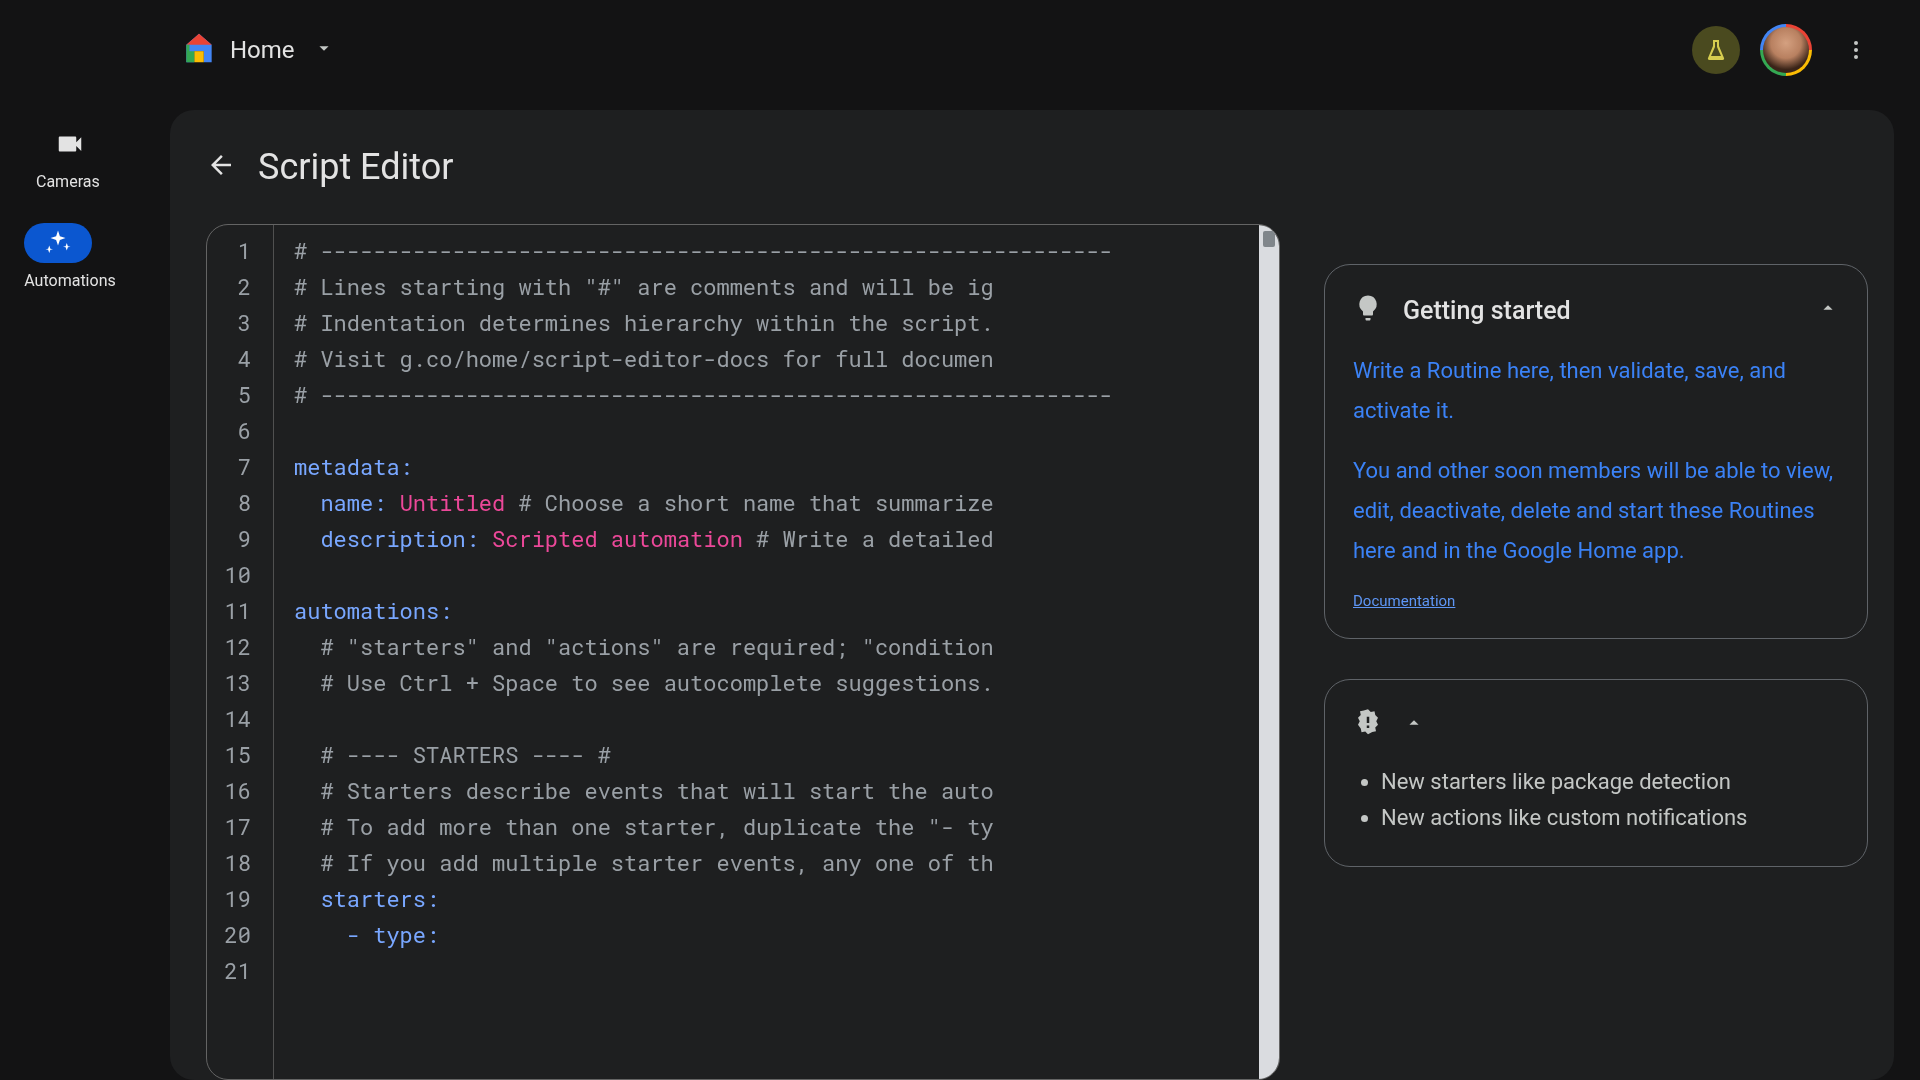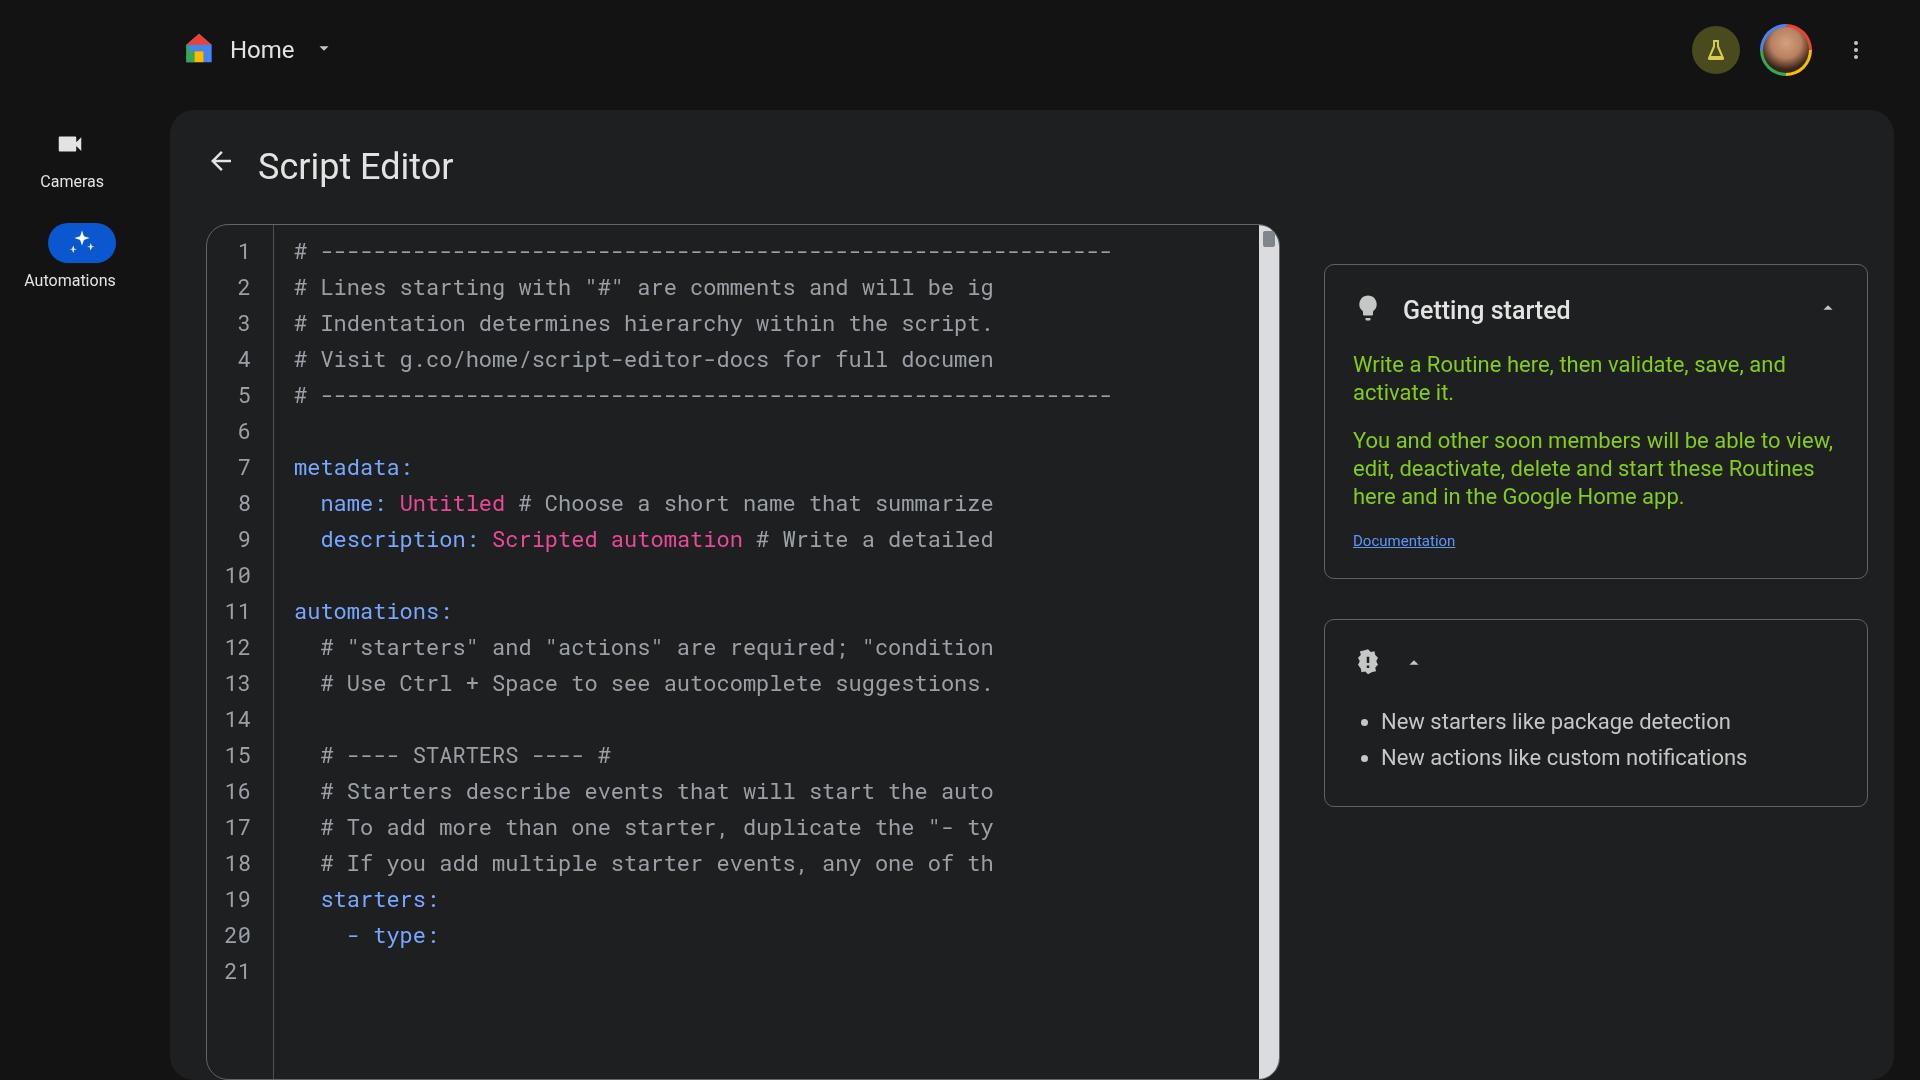--- a/index.html
+++ b/index.html
@@ -65,21 +65,21 @@
   width: 140px;
   display: flex;
   flex-direction: column;
   align-items: center;
   gap: 32px;
   padding-top: 24px;
 }
 .nav-item {
   display: flex;
   flex-direction: column;
-  align-items: flex-end;
+  align-items: flex-start;
   gap: 8px;
   cursor: pointer;
 }
 .nav-icon-wrap {
   width: 68px;
   height: 40px;
   border-radius: 20px;
   display: flex;
   align-items: center;
   justify-content: center;
@@ -96,20 +96,21 @@
   right: 26px;
   bottom: 0;
   background: #1e1f20;
   border-radius: 24px;
   padding: 36px 26px 0 36px;
   display: flex;
   gap: 44px;
 }
 .page-header {
   display: flex;
+  align-items: center;
   gap: 22px;
   margin-bottom: 36px;
 }
 .back-arrow svg { width: 30px; height: 30px; fill: #e3e3e3; cursor: pointer; }
 .page-title { font-size: 36px; font-weight: 400; color: #e3e3e3; }
 
 .left-col { flex: 1; min-width: 0; display: flex; flex-direction: column; }
 
 .editor-wrap {
   position: relative;
@@ -168,33 +169,33 @@
 
 .right-col {
   width: 544px;
   display: flex;
   flex-direction: column;
   gap: 40px;
   padding-top: 118px;
 }
 .card {
   border: 1px solid #5f6368;
-  border-radius: 10px;
+  border-radius: 26px;
   padding: 28px 28px;
 }
 .card-header {
   display: flex;
   align-items: center;
   gap: 20px;
   margin-bottom: 24px;
 }
 .card-icon svg { width: 30px; height: 30px; fill: #c4c7c5; }
 .card-title { font-size: 25px; font-weight: 500; color: #e3e3e3; flex: 1; }
 .card-chevron svg { width: 22px; height: 22px; fill: #c4c7c5; }
-.card-body p { font-size: 22px; line-height: 28px; color: #84cc16; margin-bottom: 20px; }
+.card-body p { font-size: 22px; line-height: 40px; color: #3b82f6; margin-bottom: 20px; }
 .card-body a { color: #5e96f5; font-size: 15px; text-decoration: underline; cursor: pointer; }
 .card-body ul { list-style: disc; padding-left: 28px; }
 .card-body li { font-size: 22px; line-height: 32px; color: #c4c7c5; margin-bottom: 4px; }
 </style>
 </head>
 <body>
 
 <div class="topbar">
   <div class="home-logo">
     <span class="home-logo-icon">

